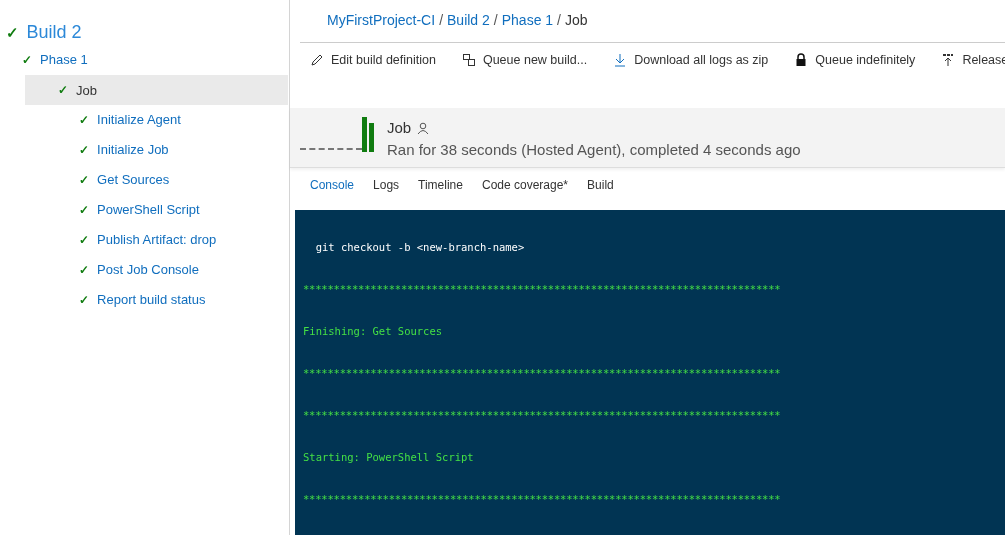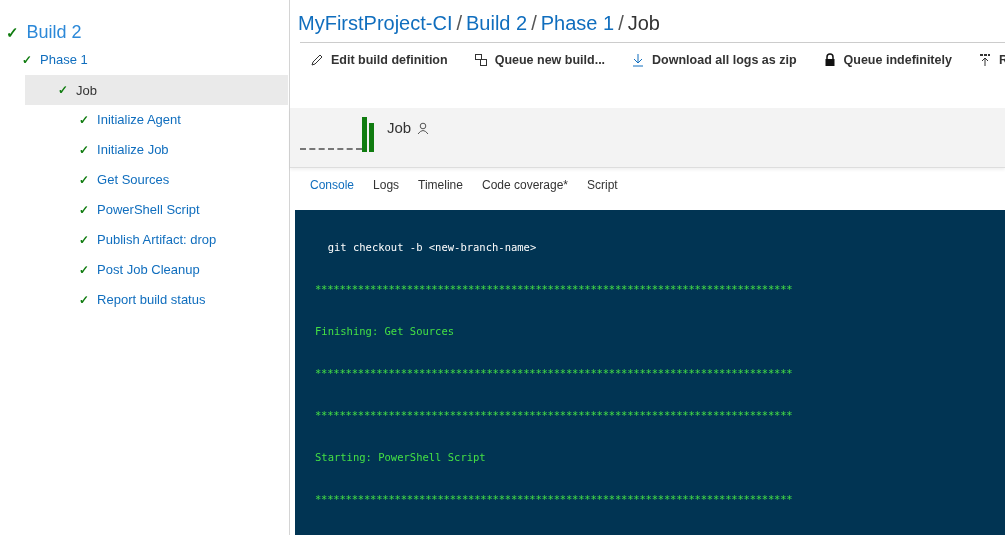--- a/index.html
+++ b/index.html
@@ -10,40 +10,40 @@
   .lvl0 { left:6px; top:22px; font-size:18px; color:#2b88d8; }
   .lvl0 .check { font-size:15px; }
   .lvl1 { left:22px; top:52px; font-size:13px; color:#106ebe; }
   .lvl1 .check { font-size:12px; }
   .lvl2 { left:25px; top:75px; width:263px; height:30px; background:#eaeaea; font-size:13px; color:#333; }
   .lvl2 .check { margin-left:33px; font-size:12px; }
   .lvl3 { left:79px; font-size:13px; color:#106ebe; }
   .lvl3 .check { font-size:12px; }
 
   .main { position:absolute; left:290px; top:0; right:0; height:535px; }
-  .breadcrumb { position:absolute; left:8px; top:12px; font-size:20px; color:#106ebe; font-weight:300; }
+  .breadcrumb { position:absolute; left:37px; top:12px; font-size:14px; color:#106ebe; font-weight:300; }
   .breadcrumb .cur { color:#333; }
   .breadcrumb .sep { color:#555; margin:0 4px; }
   .hr1 { position:absolute; left:10px; right:0; top:42px; border-top:1px solid #ccc; }
   .toolbar { position:absolute; left:20px; top:53px; display:flex; font-size:12.5px; color:#333; }
-  .tb-btn { display:flex; margin-right:26px; cursor:pointer; white-space:nowrap;font-weight:bold; }
+  .tb-btn { display:flex; margin-right:26px; cursor:pointer; white-space:nowrap; }
   .tb-icon { margin-right:7px; display:inline-flex; align-items:center; justify-content:center; width:14px; height:14px; }
   .status-bar { position:absolute; left:0; right:0; top:82px; height:26px; background:#107c10; background:#0b7c0b; color:#fff; font-weight:bold; font-size:17px; }
   .status-bar span { position:absolute; left:42px; top:3px; }
   .summary { position:absolute; left:0; right:0; top:108px; height:59px; background:#f3f3f3; border-bottom:1px solid #ddd; box-shadow:0 2px 3px rgba(0,0,0,0.06); }
   .dash { position:absolute; left:10px; top:40px; width:62px; border-top:2px dashed #777; }
   .bar1 { position:absolute; left:72px; top:9px; width:5px; height:35px; background:#107c10; }
   .bar2 { position:absolute; left:79px; top:15px; width:5px; height:29px; background:#107c10; }
   .job-title { position:absolute; left:97px; top:11px; font-size:15px; color:#333; }
   .job-sub { position:absolute; left:97px; top:33px; font-size:15px; color:#555; }
   .tabs { position:absolute; left:20px; top:178px; display:flex; font-size:12px; color:#333; }
   .tab { margin-right:19px; cursor:pointer; }
   .tab.active { color:#106ebe; }
   .console { position:absolute; left:5px; right:0; top:210px; bottom:0; background:#012f4f; background:#013453; overflow:hidden;
-             font-family:"DejaVu Sans Mono", monospace; font-size:10.5px; line-height:14px; color:#fff; padding:2px 20px; white-space:pre; }
+             font-family:"DejaVu Sans Mono", monospace; font-size:10.5px; line-height:14px; color:#fff; padding:2px 8px; white-space:pre; }
   .ln { height:14px; }
   .green { color:#3ce03c; color:#44e044; }
   .stars { color:#44e044; letter-spacing:-0.2px; }
 </style>
 </head>
 <body>
 
 <div class="sidebar">
   <div class="tree-item lvl0">
     <span class="check">✓</span>
@@ -72,21 +72,21 @@
   <div class="tree-item lvl3" style="top:202px">
     <span class="check">✓</span>
     <span>PowerShell Script</span>
   </div>
   <div class="tree-item lvl3" style="top:232px">
     <span class="check">✓</span>
     <span>Publish Artifact: drop</span>
   </div>
   <div class="tree-item lvl3" style="top:262px">
     <span class="check">✓</span>
-    <span>Post Job Cleanup</span>
+    <span>Post Job Console</span>
   </div>
   <div class="tree-item lvl3" style="top:292px">
     <span class="check">✓</span>
     <span>Report build status</span>
   </div>
 </div>
 
 <div class="main">
   <div class="breadcrumb">
     <span>MyFirstProject-CI</span><span class="sep">/</span><span>Build 2</span><span class="sep">/</span><span>Phase 1</span><span class="sep">/</span><span class="cur">Job</span>
@@ -146,28 +146,29 @@
     <div class="dash"></div>
     <div class="bar1"></div>
     <div class="bar2"></div>
     <div class="job-title">
       <span>Job</span>
       <svg width="12" height="12" viewBox="0 0 12 12" style="margin-left:2px;vertical-align:-1px">
           <circle cx="6" cy="4" r="2.8" fill="none" stroke="#555"></circle>
           <path d="M1 12 Q6 5 11 12" fill="none" stroke="#555"></path>
         </svg>
     </div>
+    <div class="job-sub">Ran for 38 seconds (Hosted Agent), completed 4 seconds ago</div>
   </div>
 
   <div class="tabs">
     <span class="tab active">Console</span>
     <span class="tab">Logs</span>
     <span class="tab">Timeline</span>
     <span class="tab">Code coverage*</span>
-    <span class="tab">Script</span>
+    <span class="tab">Build</span>
   </div>
 
   <div class="console">
     <div class="ln">  git checkout -b &lt;new-branch-name&gt;</div>
     <div class="ln stars">******************************************************************************</div>
     <div class="ln green">Finishing: Get Sources</div>
     <div class="ln stars">******************************************************************************</div>
     <div class="ln stars">******************************************************************************</div>
     <div class="ln green">Starting: PowerShell Script</div>
     <div class="ln stars">******************************************************************************</div>

